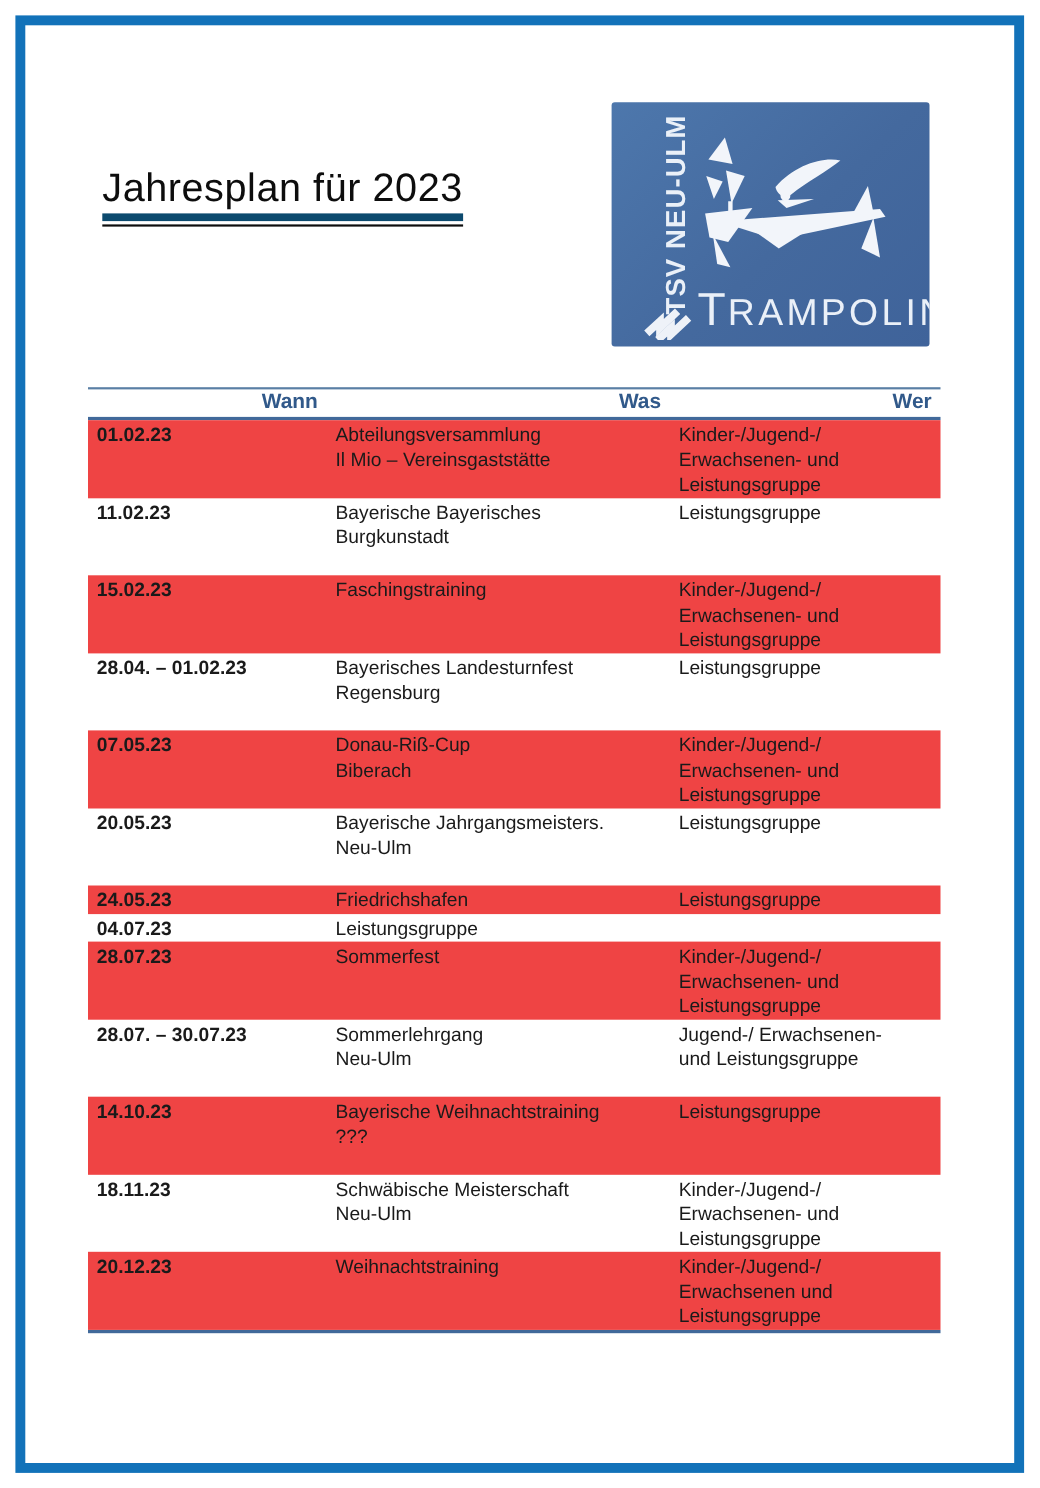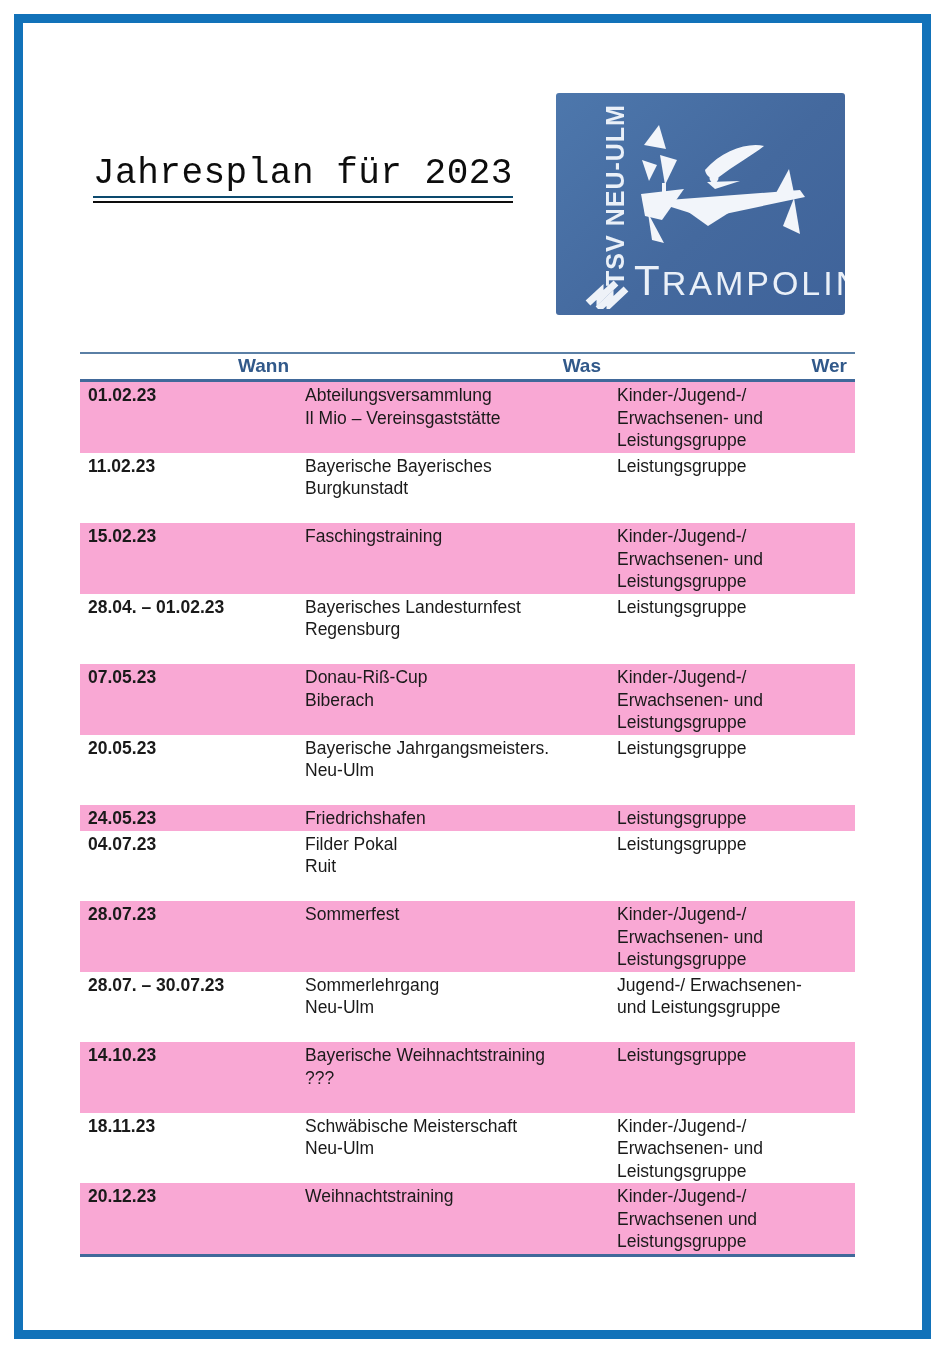--- a/index.html
+++ b/index.html
@@ -6,21 +6,21 @@
   body{width:945px;height:1353px;overflow:hidden;
        font-family:"Liberation Sans", sans-serif;color:#1a1a1a;}
   .page{position:relative;width:945px;height:1353px;background:#fff;}
   .frame{position:absolute;top:14px;left:14px;right:14px;bottom:14px;
          border:9px solid #1272b9;pointer-events:none;}
 
   
   .title{position:absolute;left:93px;top:150px;margin:0;
          font-size:36px;font-weight:400;letter-spacing:.5px;color:#0d0d0d;}
   .u-outer{display:inline-block;border-bottom:2px solid #0d0d0d;padding-bottom:3px;}
-  .u-inner{display:inline-block;border-bottom:2px solid #0c4a6e;padding-bottom:2px;font-family:Liberation Mono, monospace;}
+  .u-inner{display:inline-block;border-bottom:7px solid #0c4a6e;padding-bottom:2px;}
 
   
   .logo{position:absolute;left:556px;top:93px;width:289px;height:222px;
         background:linear-gradient(135deg,#4d77ac 0%,#44699e 55%,#3f639a 100%);
         border-radius:3px;overflow:hidden;}
   .logo .vtext{position:absolute;left:59px;top:102px;
         transform:translate(-50%,-50%) rotate(-90deg);
         white-space:nowrap;color:#eaf0f8;font-size:25px;font-weight:700;letter-spacing:1px;}
   .logo svg.figure{position:absolute;left:0;top:0;width:289px;height:222px;}
   .brand{position:absolute;left:28px;bottom:10px;display:flex;align-items:baseline;color:#eaf0f8;}
@@ -28,21 +28,21 @@
   .brand-t{font-size:42px;font-weight:400;letter-spacing:2px;}
   .brand-rest{font-size:34px;font-weight:400;letter-spacing:3px;}
 
   
   .table{position:absolute;left:80px;top:352px;width:775px;font-size:17.5px;}
   .thead{display:grid;grid-template-columns:217px 312px 1fr;
          border-top:2px solid #5a7fa5;border-bottom:3px solid #41699a;
          color:#31598a;font-weight:700;font-size:19px;}
   .th{padding:1px 8px 2px;text-align:right;}
   .tr{display:grid;grid-template-columns:217px 312px 1fr;}
-  .tr.banded{background:#f9a8d4;}
+  .tr.banded{background:#ef4444;}
   .td{padding:2px 8px 1px;line-height:22.5px;}
   .td.wann{font-weight:700;}
   #tbody{border-bottom:3px solid #41699a;}
   .line{min-height:22.5px;}
 </style>
 </head>
 <body>
 
 <div class="page">
   <div class="frame"></div>
@@ -166,25 +166,20 @@
     <div class="td was">
             <div class="line">Friedrichshafen</div>
           </div>
     <div class="td wer">
             <div class="line">Leistungsgruppe</div>
           </div>
   </div>
 
   <div class="tr">
     <div class="td wann">04.07.23</div>
-    <div class="td was">
-            <div class="line">Filder Pokal</div>
-            <div class="line">Ruit</div>
-            <div class="line">&nbsp;</div>
-          </div>
     <div class="td wer">
             <div class="line">Leistungsgruppe</div>
           </div>
   </div>
 
   <div class="tr banded">
     <div class="td wann">28.07.23</div>
     <div class="td was">
             <div class="line">Sommerfest</div>
           </div>

